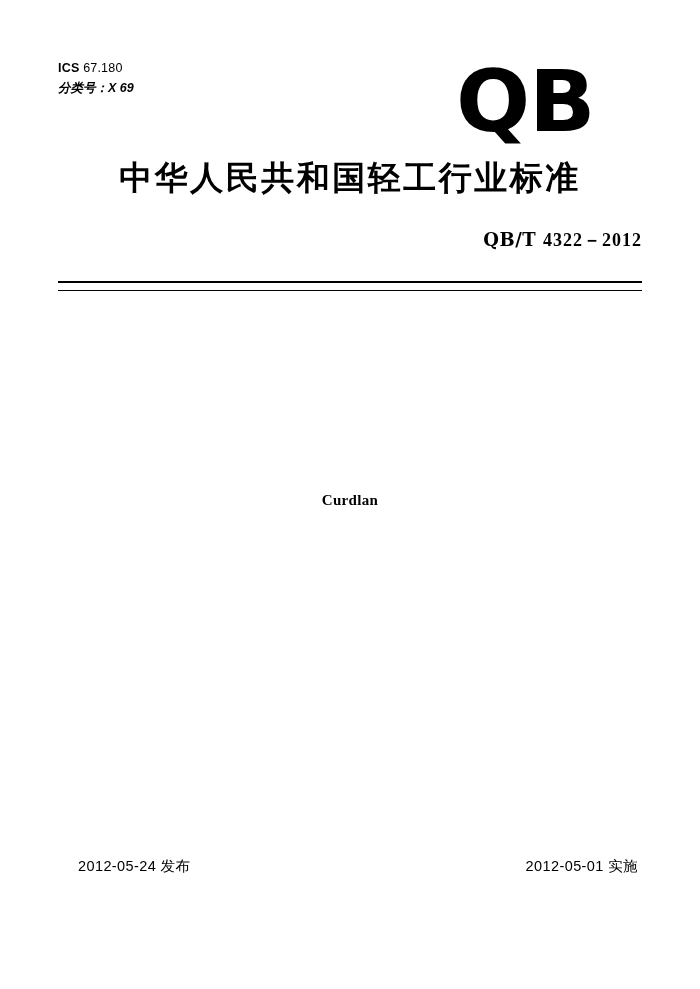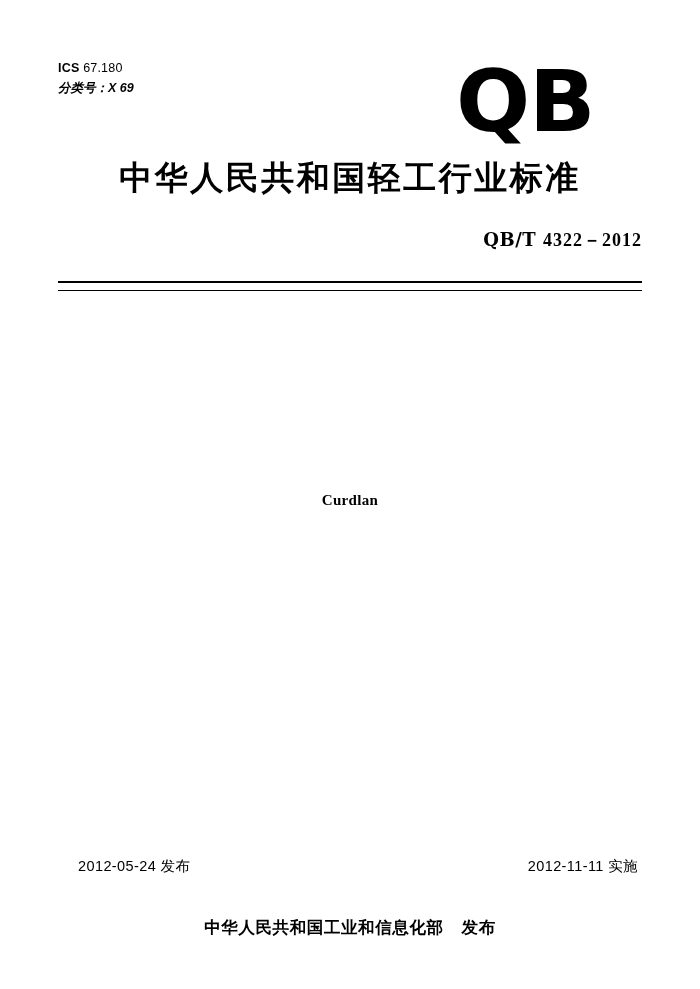--- a/index.html
+++ b/index.html
@@ -203,19 +203,16 @@
     <span>QB/T</span>
     <span class="num">4322－2012</span>
   </div>
 
   <div class="rule-top"></div>
   <div class="rule-bottom"></div>
 
   <div class="subject-en">Curdlan</div>
 
   <div class="date-issue">2012-05-24 发布</div>
-  <div class="date-effective">2012-11-11 实施</div>
-
-  <div class="publisher">
-    <span>中华人民共和国工业和信息化部</span><span class="gap"></span><span>发布</span>
-  </div>
+  <div class="date-effective">2012-05-01 实施</div>
+
 
 </div>
 
 </body></html>

